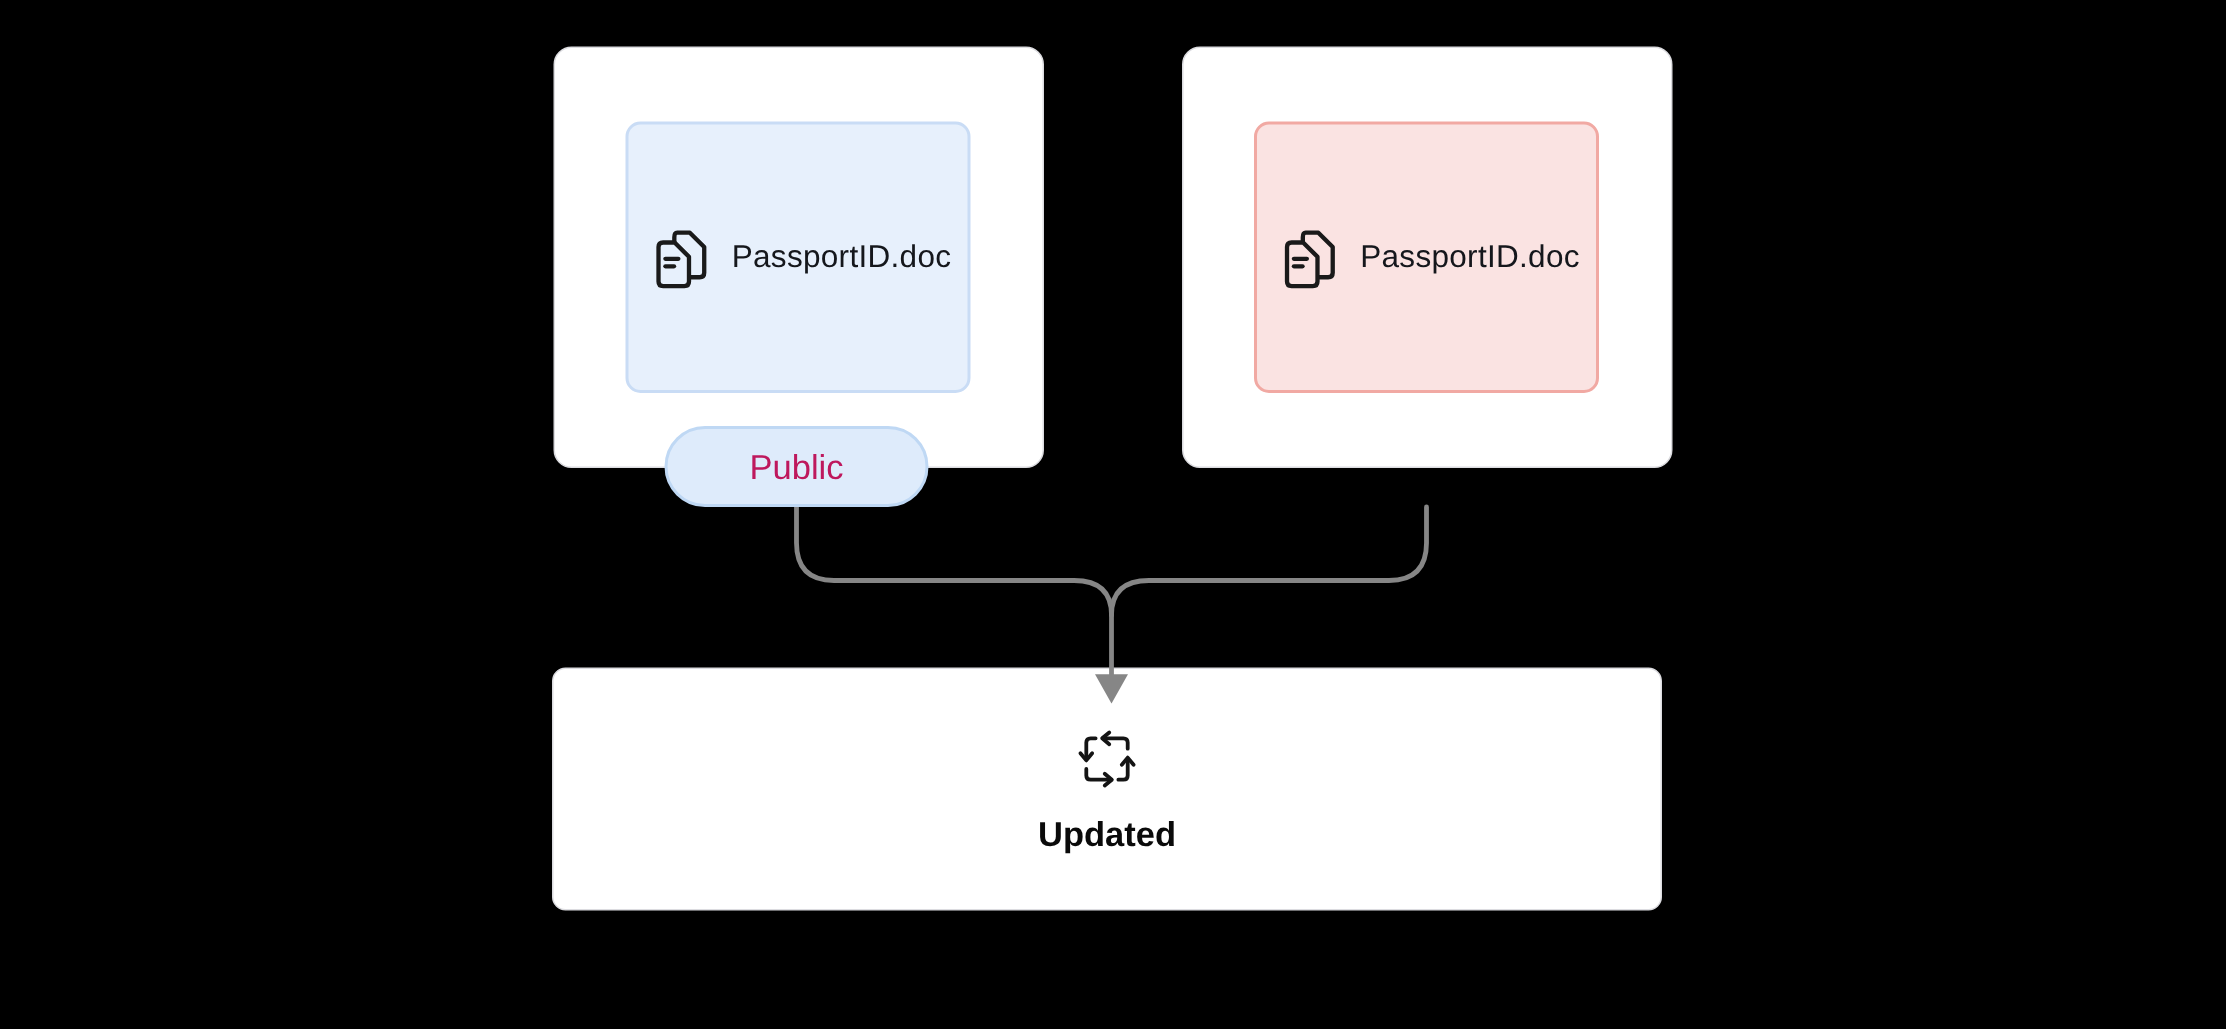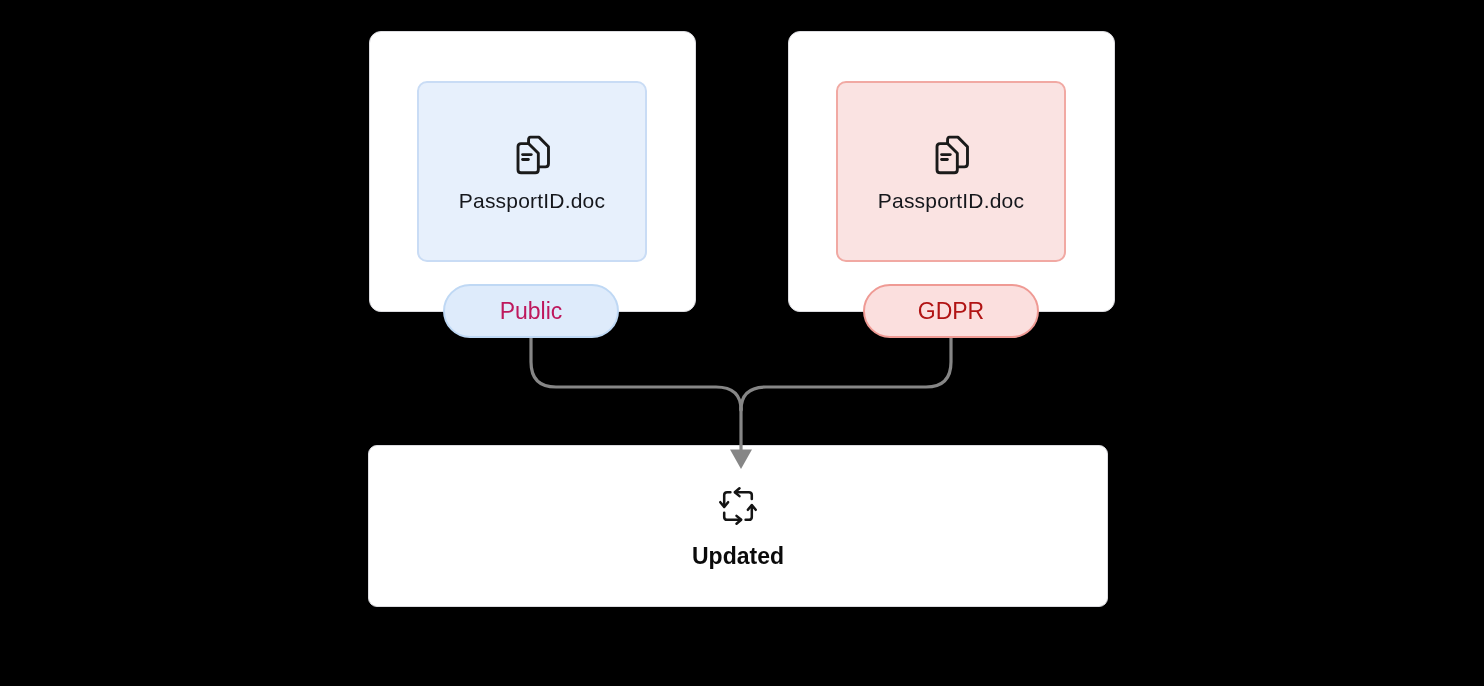--- a/index.html
+++ b/index.html
@@ -26,21 +26,20 @@
   .card.source-right { left: 788px; top: 31px;  width: 327px; height: 281px; }
   .card.result       { left: 368px; top: 445px; width: 740px; height: 162px; border-radius: 9px; }
 
   .file-box {
     position: absolute;
     left: 47px; top: 49px;
     width: 230px; height: 181px;
     border-radius: 10px;
     box-sizing: border-box;
     display: flex;
-    flex-direction: column;
     align-items: center;
     justify-content: center;
     gap: 12px;
   }
   .file-box.blue { background: #e7f0fc; border: 2px solid #c9dcf5; }
   .file-box.pink { background: #fae3e2; border: 2px solid #f1a9a3; }
 
   .file-name {
     font-size: 21px;
     color: #15171c;
@@ -128,23 +127,20 @@
           <path d="M 7.1,14.9 H 10.1"></path>
         </svg>
       </span>
       <span class="file-name">PassportID.doc</span>
     </div>
   </div>
 
   <div class="badge public">
     <span>Public</span>
   </div>
-  <div class="badge gdpr">
-    <span>GDPR</span>
-  </div>
 
   <svg class="connector-layer" viewBox="0 0 1484 686">
     <g stroke="#868686" stroke-width="3.2" fill="none" stroke-linecap="round">
       <path d="M 531,338 L 531,362 Q 531,387 556,387 L 716,387 Q 741,387 741,410"></path>
       <path d="M 951,338 L 951,362 Q 951,387 926,387 L 766,387 Q 741,387 741,410"></path>
       <path d="M 741,408 L 741,451"></path>
     </g>
     <polygon points="741,469 730,449.5 752,449.5" fill="#868686"></polygon>
   </svg>
 

